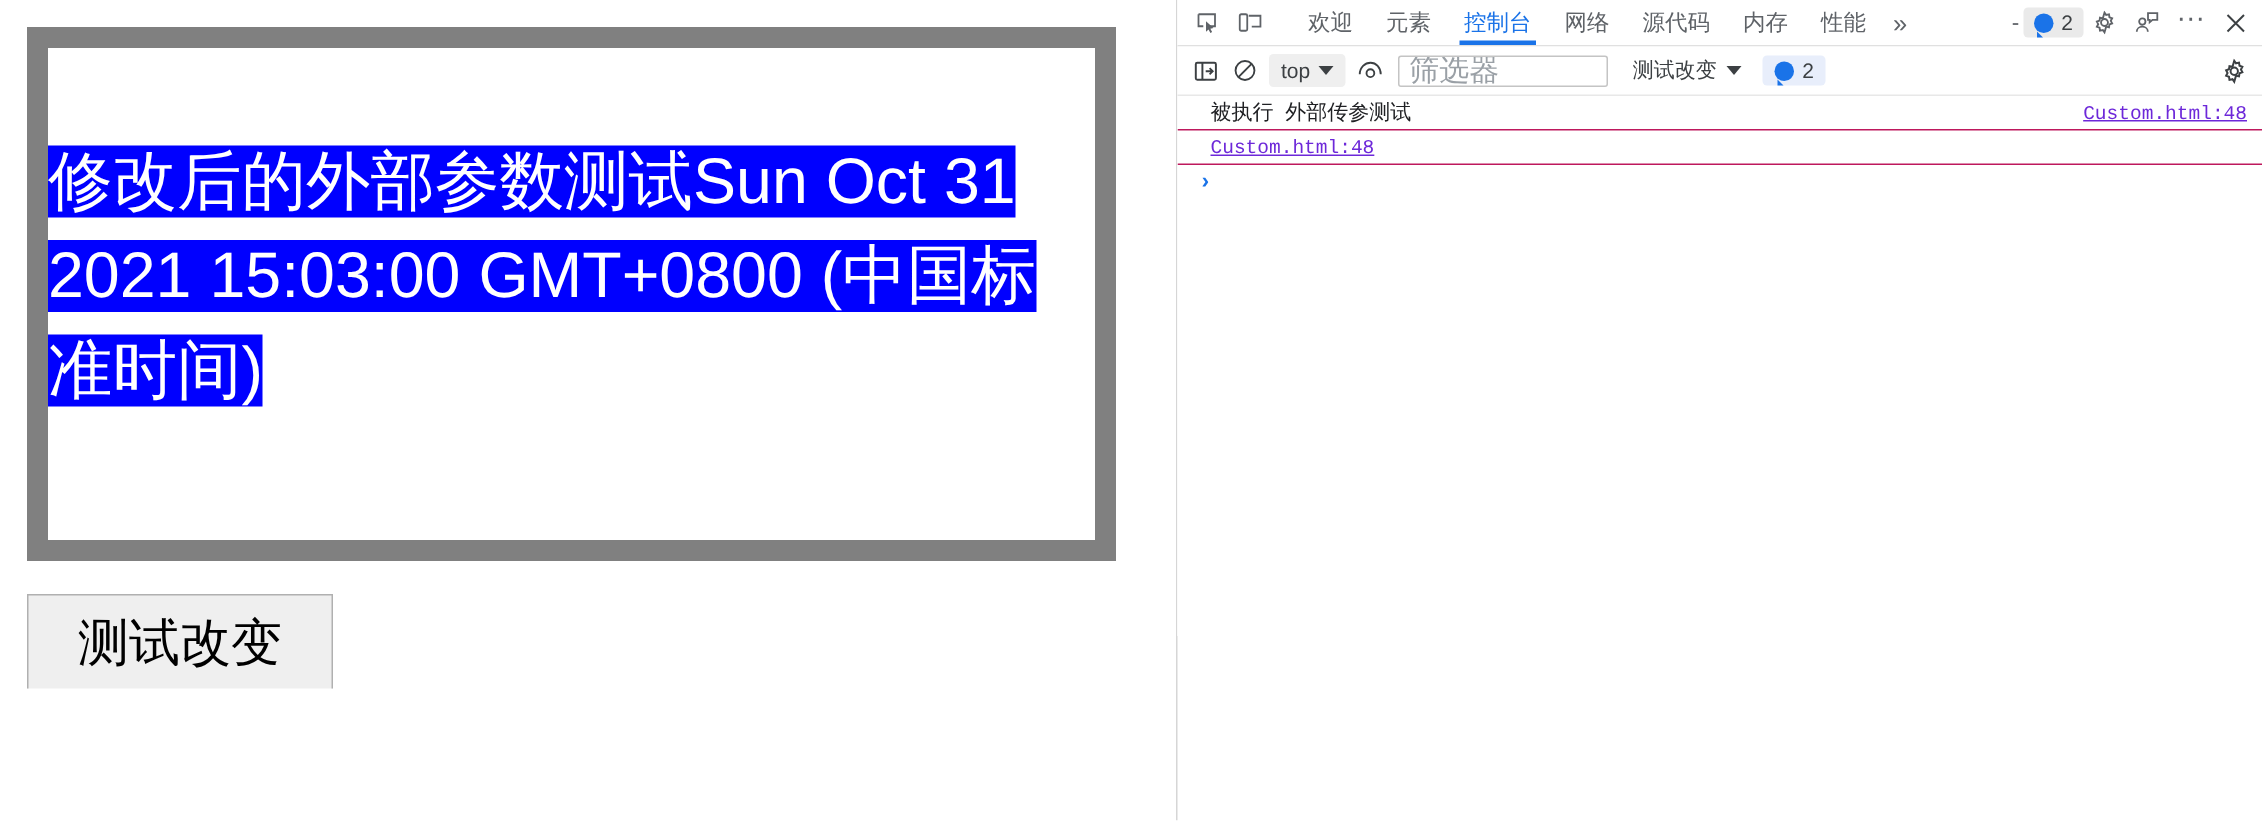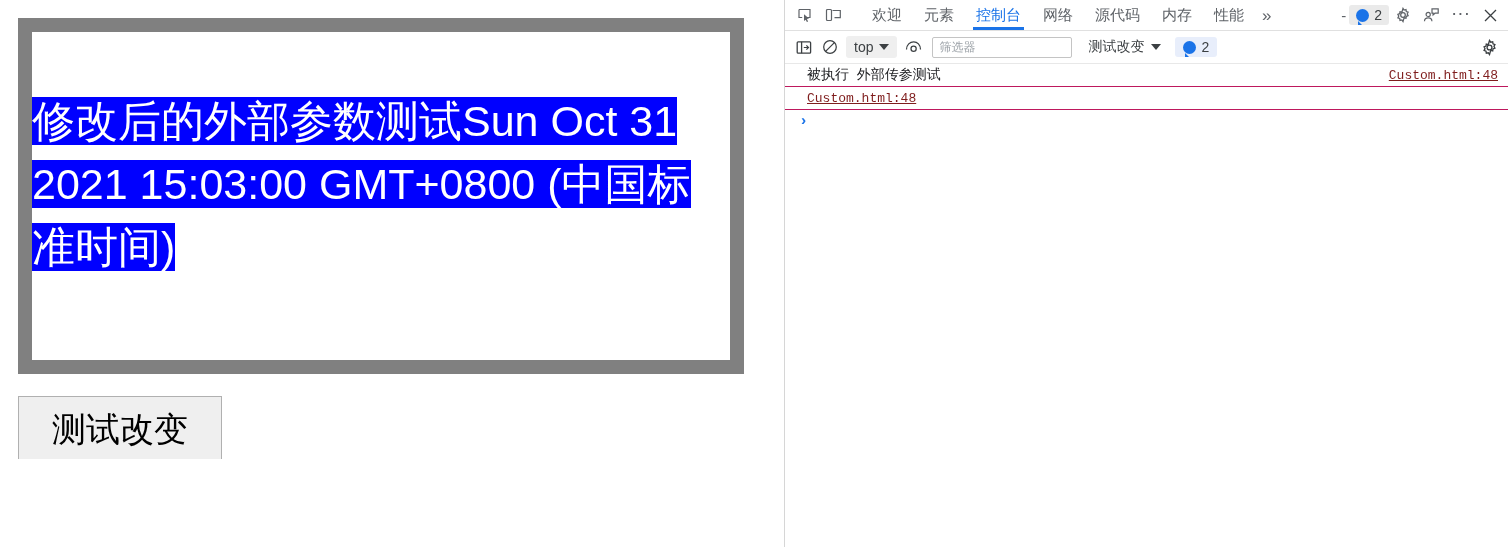--- a/index.html
+++ b/index.html
@@ -263,21 +263,21 @@
     width: 0; height: 0;
     border-left: 5px solid transparent;
     border-right: 5px solid transparent;
     border-top: 6px solid #3c4043;
   }
   .filter-input {
     width: 140px;
     height: 21px;
     border: 1px solid #c4c4c4;
     border-radius: 2px;
-    font-size: 12px;
+    font-size: 20px;
     color: #ec4899;
     padding: 0 6px;
     margin-left: 6px;
     background: #fff;
     box-sizing: border-box;
     font-family: "Liberation Sans", sans-serif;
     outline: none;
   }
   .filter-input::placeholder { color: #9aa0a6; }
   .level-select {
@@ -335,21 +335,21 @@
   }
   .row-msg .mono {
     font-family: "Liberation Mono", monospace;
     font-size: 13px;
   }
   .row-src {
     flex: 0 0 auto;
     padding-right: 10px;
     font-family: "Liberation Mono", monospace;
     font-size: 13px;
-    color: #7f1d1d;
+    color: #6d28d9;
     text-decoration: underline;
     cursor: pointer;
   }
   .prompt-row {
     display: flex;
     align-items: center;
     height: 22px;
     padding-left: 6px;
   }
   .prompt-caret {

